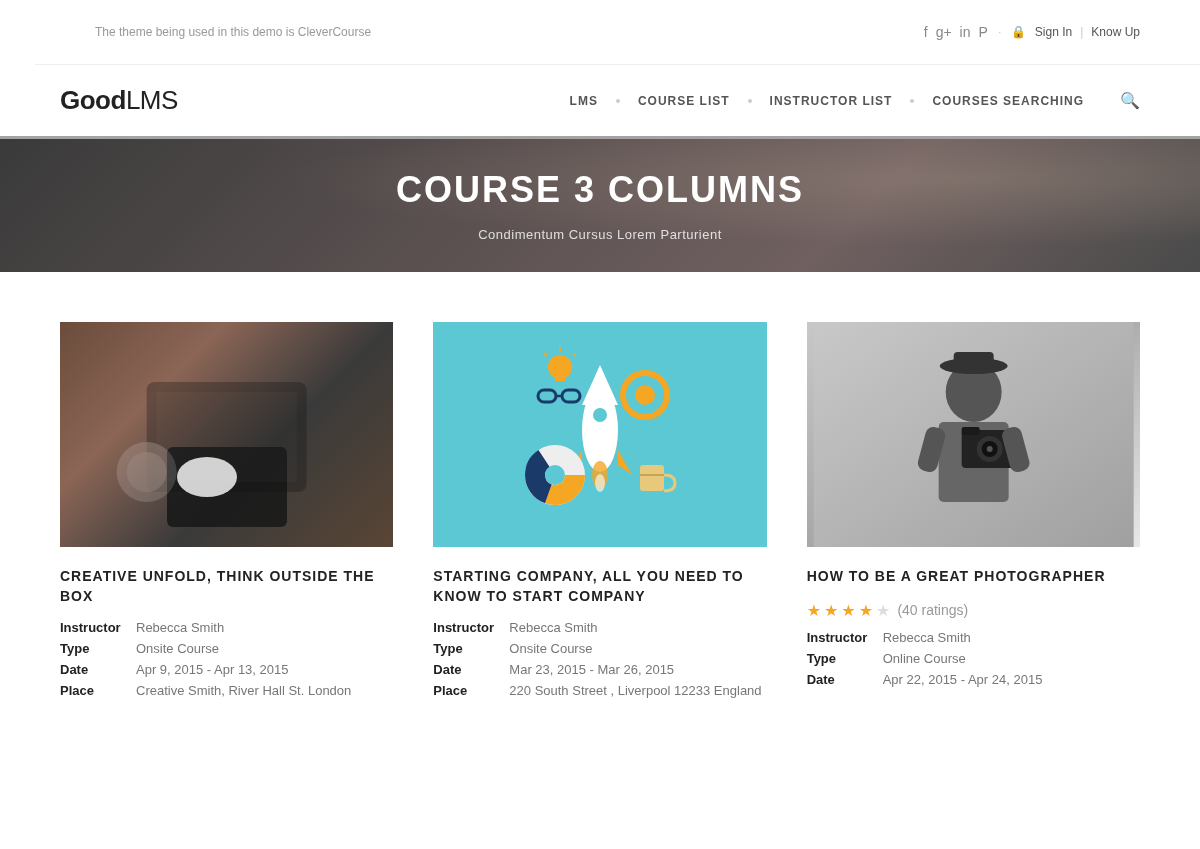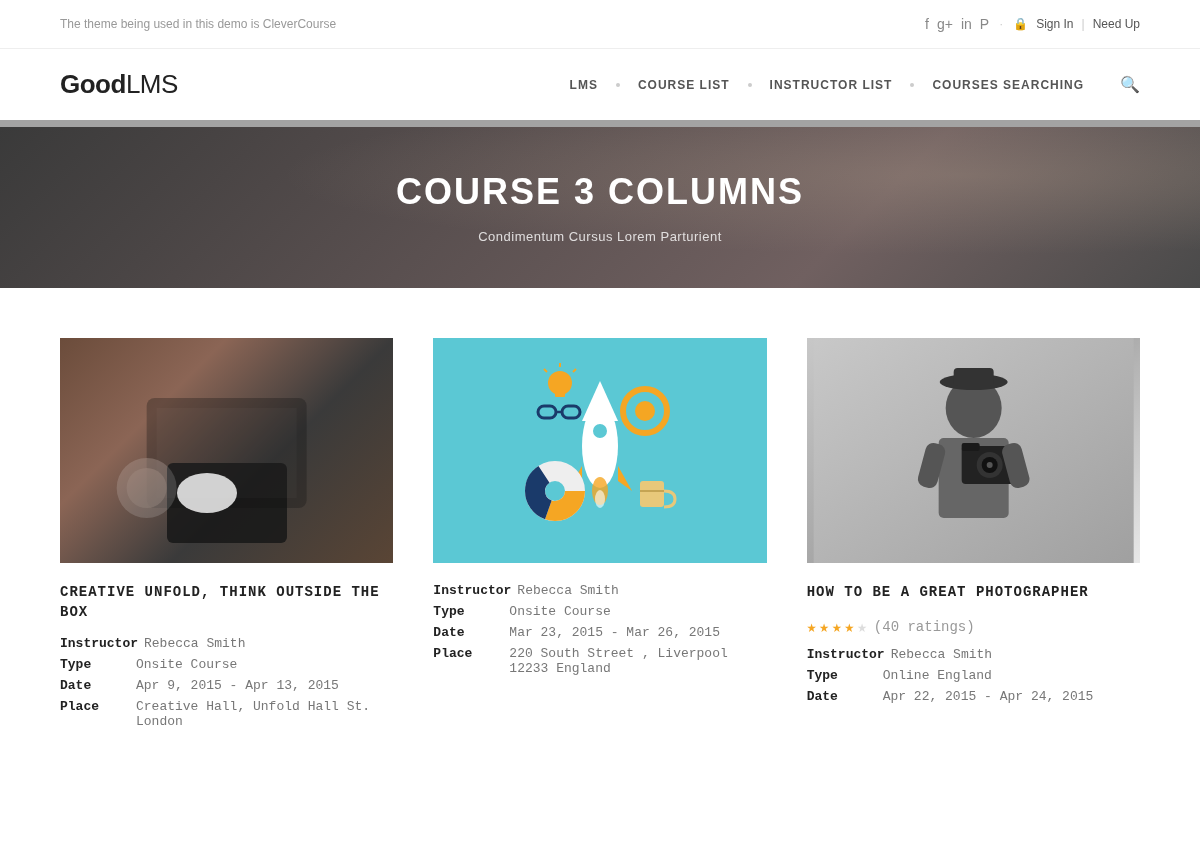--- a/index.html
+++ b/index.html
@@ -1,26 +1,27 @@
 <!DOCTYPE html>
 <html><head>
   <meta charset="utf-8">
   <style>
     * { margin: 0; padding: 0; box-sizing: border-box; }
     body { font-family: 'Helvetica Neue', Arial, sans-serif; color: #333; background: #fff; }
 
     
     .top-bar {
       border-bottom: 1px solid #eee;
-      padding: 16px 60px;
+      padding: 24px 60px;
       display: flex;
       justify-content: space-between;
       align-items: center;
       font-size: 12px;
       color: #999;
+      margin-left: 35px;
     }
     .top-bar-right {
       display: flex;
       align-items: center;
       gap: 10px;
     }
     .top-bar-icons {
       display: flex;
       gap: 8px;
     }
@@ -42,21 +43,21 @@
       text-decoration: none;
     }
     .top-bar-auth .pipe { color: #ccc; }
 
     
     .header {
       padding: 20px 60px;
       display: flex;
       justify-content: space-between;
       align-items: center;
-      border-bottom: 7px solid #a3a3a3;
+      border-bottom: 3px solid #a3a3a3;
     }
     .logo {
       font-size: 26px;
       font-weight: 300;
       color: #222;
       letter-spacing: -0.5px;
     }
     .logo strong {
       font-weight: 700;
     }
@@ -86,21 +87,21 @@
       font-size: 16px;
       color: #555;
       cursor: pointer;
     }
 
     
     .hero {
       background: linear-gradient(rgba(40,40,40,0.55), rgba(40,40,40,0.55)),
                   #5a5a5a;
       background-size: cover;
-      height: 161px;
+      height: 133px;
       display: flex;
       flex-direction: column;
       justify-content: center;
       align-items: center;
       text-align: center;
       position: relative;
       overflow: hidden;
     }
     .hero-bg {
       position: absolute;
@@ -133,21 +134,20 @@
       padding: 50px 60px 60px;
     }
     .courses-grid {
       display: grid;
       grid-template-columns: repeat(3, 1fr);
       gap: 40px;
     }
     .course-card {
       display: flex;
       flex-direction: column;
-      font-family: Liberation Mono, monospace;
     }
     
     .course-img-1 {
       background: linear-gradient(135deg, #6b4c3b 0%, #8b6555 30%, #3a3a3a 60%, #5a4535 100%);
       position: relative;
       overflow: hidden;
       height: 225px;
     }
     .course-img-1::before {
       content: '';
@@ -260,21 +260,21 @@
       <span>f</span>
       <span>g+</span>
       <span>in</span>
       <span>P</span>
     </div>
     <span class="top-bar-divider">·</span>
     <div class="top-bar-auth">
       <span>🔒</span>
       <a>Sign In</a>
       <span class="pipe">|</span>
-      <a>Need Up</a>
+      <a>Know Up</a>
     </div>
   </div>
 </div>
 
 <header class="header">
   <div class="logo">
     <strong>Good</strong><span>LMS</span>
   </div>
   <nav class="nav">
     <a class="nav-item">LMS</a>
@@ -319,21 +319,21 @@
           <div class="meta-row">
             <span class="meta-label">Type</span>
             <span class="meta-value">Onsite Course</span>
           </div>
           <div class="meta-row">
             <span class="meta-label">Date</span>
             <span class="meta-value">Apr 9, 2015 - Apr 13, 2015</span>
           </div>
           <div class="meta-row">
             <span class="meta-label">Place</span>
-            <span class="meta-value">Creative Hall, Unfold Hall St. London</span>
+            <span class="meta-value">Creative Smith, River Hall St. London</span>
           </div>
         </div>
       </div>
     </div>
 
     <div class="course-card">
       <div class="course-img-2">
 
         <svg class="rocket-svg" viewBox="0 0 200 200">
 
@@ -364,20 +364,21 @@
           <line x1="140" y1="140" x2="164" y2="140" stroke="#8B6914" stroke-width="1.5" opacity="0.5"></line>
 
           <circle cx="60" cy="32" r="12" fill="#f5a623"></circle>
           <rect x="55" y="41" width="10" height="5" rx="1" fill="#f5a623"></rect>
           <line x1="60" y1="12" x2="60" y2="16" stroke="#f5a623" stroke-width="2"></line>
           <line x1="76" y1="18" x2="73" y2="21" stroke="#f5a623" stroke-width="2"></line>
           <line x1="44" y1="18" x2="47" y2="21" stroke="#f5a623" stroke-width="2"></line>
         </svg>
       </div>
       <div class="course-info">
+        <h3 class="course-title">Starting Company, All You Need To Know To Start Company</h3>
         <div class="course-meta">
           <div class="meta-row">
             <span class="meta-label">Instructor</span>
             <span class="meta-value">Rebecca Smith</span>
           </div>
           <div class="meta-row">
             <span class="meta-label">Type</span>
             <span class="meta-value">Onsite Course</span>
           </div>
           <div class="meta-row">
@@ -432,21 +433,21 @@
           <span class="star star-empty">★</span>
           <span class="ratings-count">(40 ratings)</span>
         </div>
         <div class="course-meta">
           <div class="meta-row">
             <span class="meta-label">Instructor</span>
             <span class="meta-value">Rebecca Smith</span>
           </div>
           <div class="meta-row">
             <span class="meta-label">Type</span>
-            <span class="meta-value">Online England</span>
+            <span class="meta-value">Online Course</span>
           </div>
           <div class="meta-row">
             <span class="meta-label">Date</span>
             <span class="meta-value">Apr 22, 2015 - Apr 24, 2015</span>
           </div>
         </div>
       </div>
     </div>
 
   </div>

